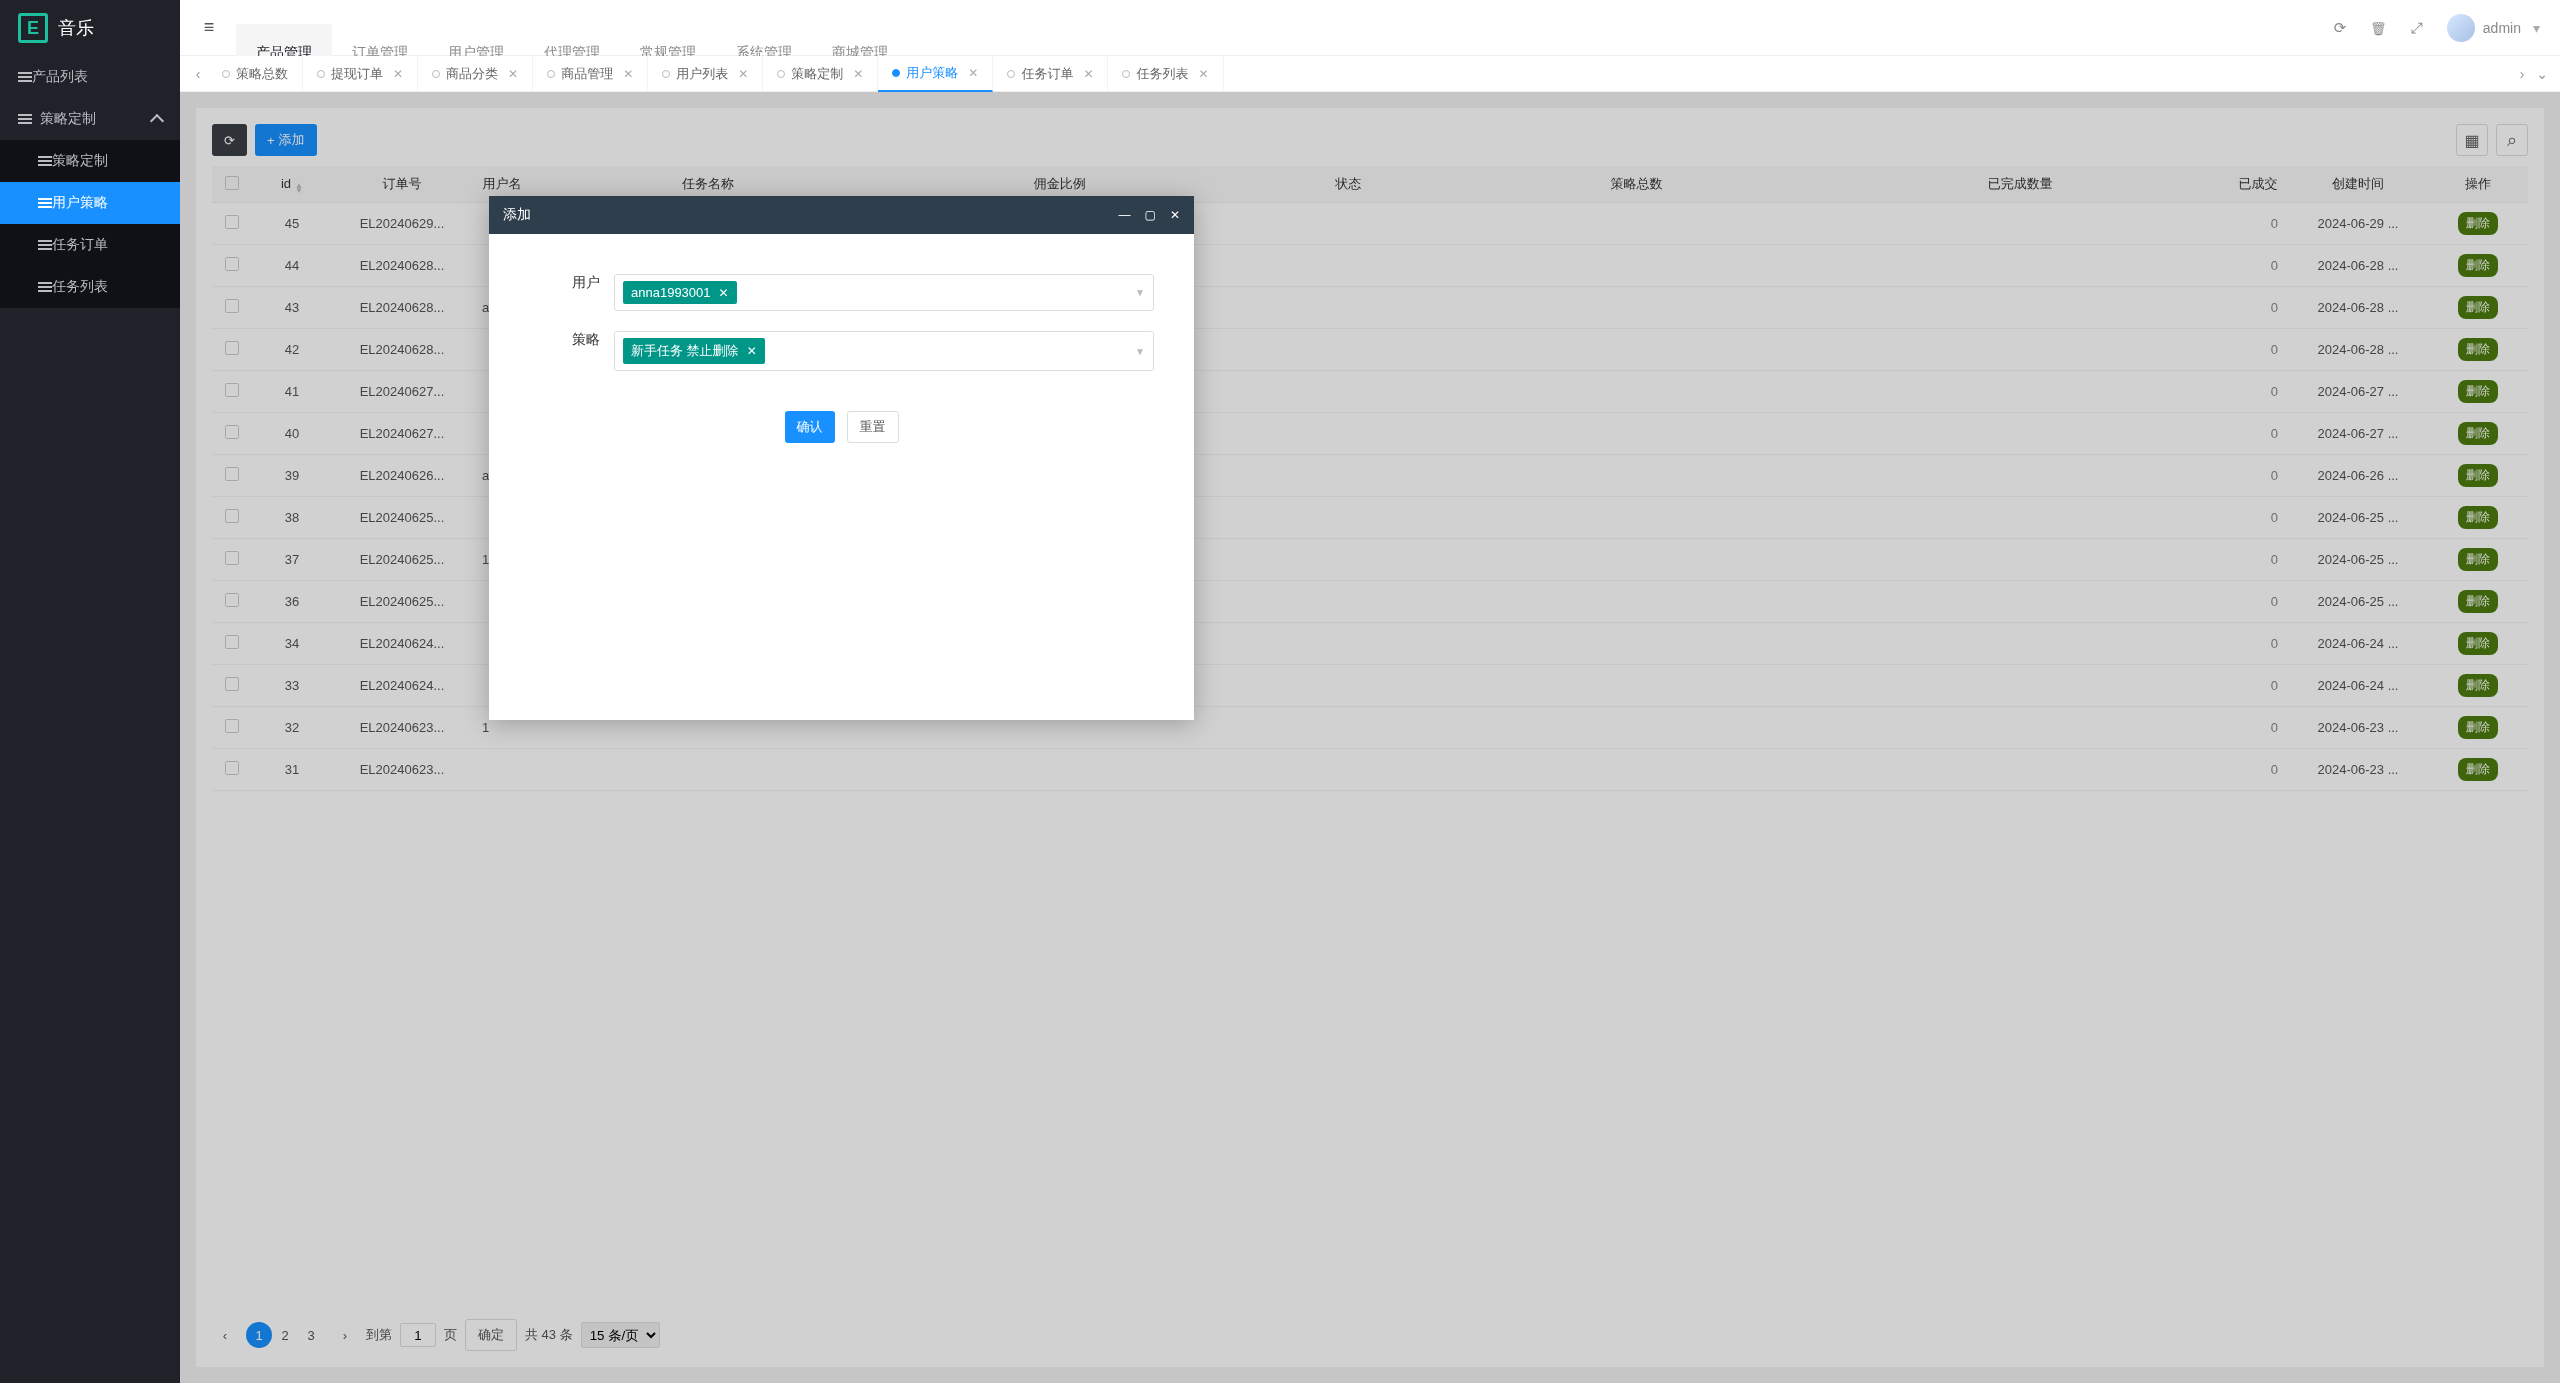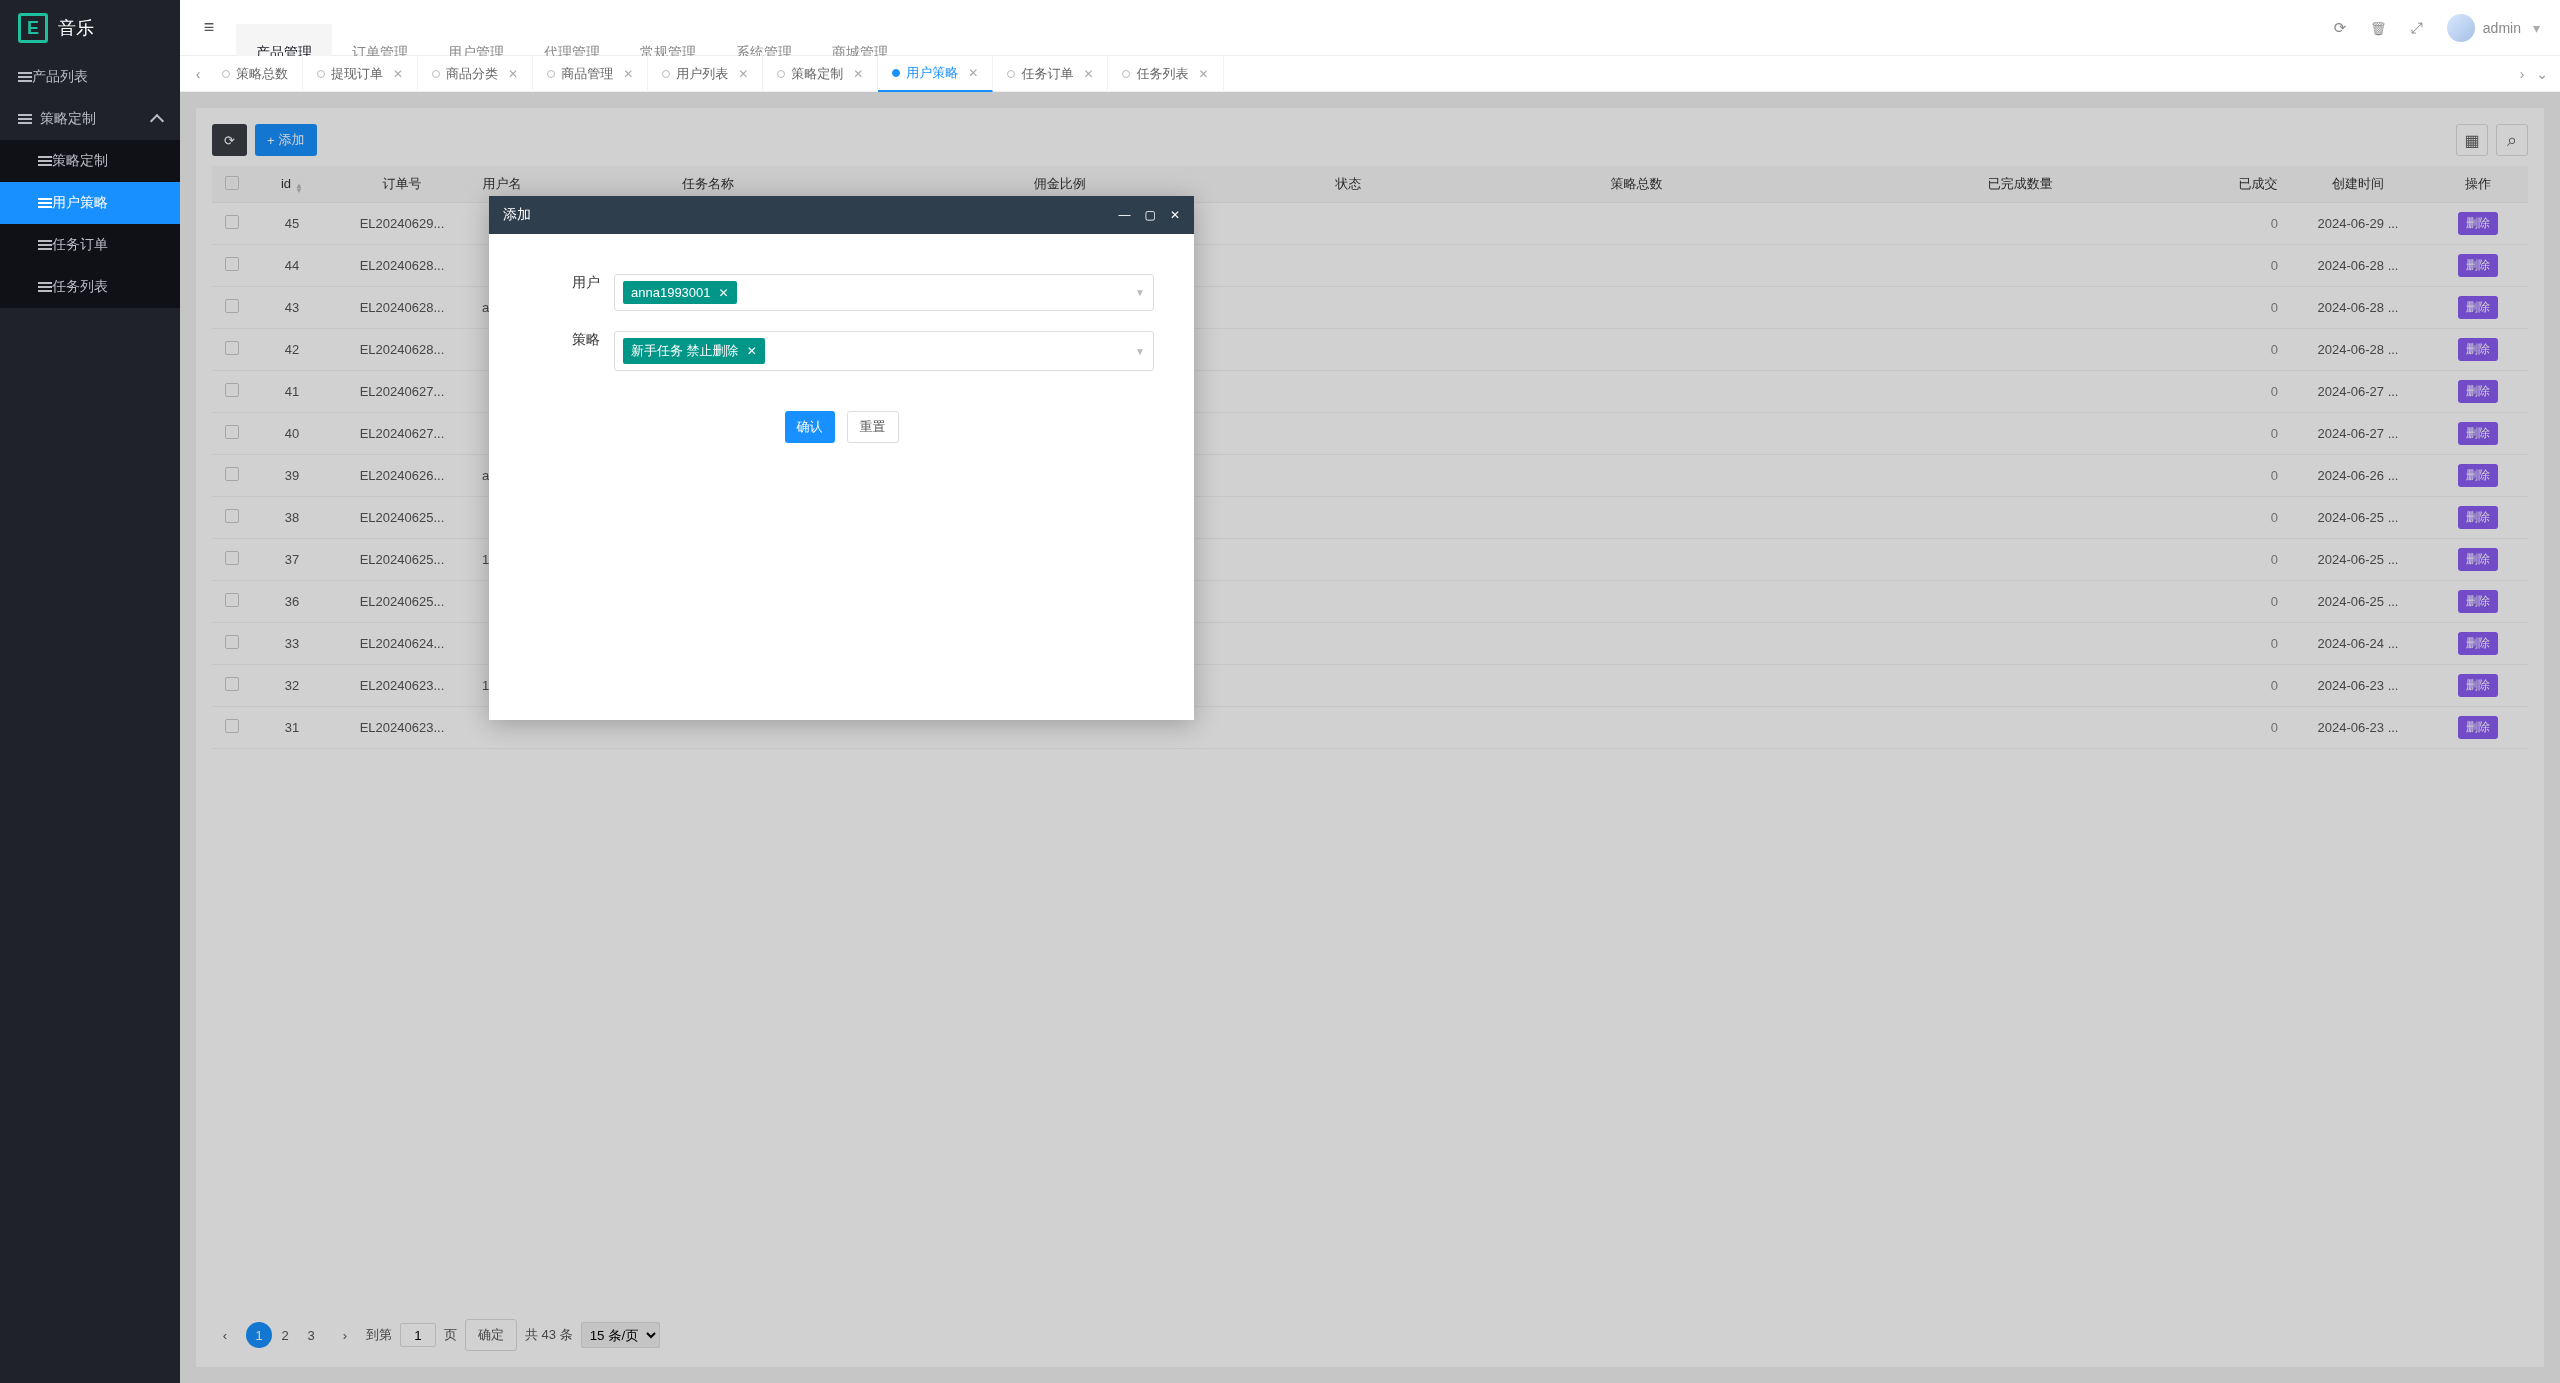--- a/index.html
+++ b/index.html
@@ -44,21 +44,21 @@
 .tab .close { font-size: 12px; color: #aaa; margin-left: 4px; }
 
 
 .content-wrap { flex: 1; padding: 16px; background: #f2f2f2; position: relative; }
 .panel { background: #fff; height: 100%; display: flex; flex-direction: column; padding: 16px; }
 .toolbar { display: flex; justify-content: space-between; margin-bottom: 10px; }
 .toolbar-left { display: flex; gap: 8px; }
 .btn { padding: 6px 12px; border-radius: 3px; font-size: 13px; cursor: pointer; border: none; }
 .btn-dark { background: #3a3f44; color: #fff; }
 .btn-primary { background: #1890ff; color: #fff; display: flex; align-items: center; gap: 4px; }
-.btn-red { background: #8b5cf6; color: #fff; font-size: 12px; padding: 3px 8px; }
+.btn-red { background: #4d7c0f; color: #fff; font-size: 12px; padding: 3px 8px; border-radius: 8px; }
 .btn-outline { background: #fff; border: 1px solid #ddd; color: #555; }
 .toolbar-right { display: flex; gap: 8px; }
 .tool-icon { width: 32px; height: 32px; border: 1px solid #ddd; border-radius: 3px; display: flex; align-items: center; justify-content: center; color: #666; cursor: pointer; }
 
 
 .table-scroll { flex: 1; overflow: auto; position: relative; }
 table { width: 100%; border-collapse: collapse; font-size: 13px; }
 th, td { padding: 9px 10px; text-align: center; white-space: nowrap; overflow: hidden; text-overflow: ellipsis; }
 thead th { background: #f8f8f8; color: #333; font-weight: 500; border-bottom: 1px solid #eee; }
 tbody td { border-bottom: 1px solid #f2f2f2; color: #555; }
@@ -415,20 +415,34 @@
                   <td></td>
                   <td></td>
                   <td></td>
                   <td></td>
                   <td class="col-trail" style="width:60px;text-align:right">0</td>
                   <td style="width:140px">2024-06-25 ...</td>
                   <td style="width:100px"><button class="btn btn-red">删除</button></td>
                 </tr>
                 <tr>
                   <td style="width:40px"><span class="checkbox"></span></td>
+                  <td style="width:80px">34</td>
+                  <td style="width:140px">EL20240624...</td>
+                  <td style="width:60px;text-align:left"></td>
+                  <td></td>
+                  <td></td>
+                  <td></td>
+                  <td></td>
+                  <td></td>
+                  <td class="col-trail" style="width:60px;text-align:right">0</td>
+                  <td style="width:140px">2024-06-24 ...</td>
+                  <td style="width:100px"><button class="btn btn-red">删除</button></td>
+                </tr>
+                <tr>
+                  <td style="width:40px"><span class="checkbox"></span></td>
                   <td style="width:80px">33</td>
                   <td style="width:140px">EL20240624...</td>
                   <td style="width:60px;text-align:left"></td>
                   <td></td>
                   <td></td>
                   <td></td>
                   <td></td>
                   <td></td>
                   <td class="col-trail" style="width:60px;text-align:right">0</td>
                   <td style="width:140px">2024-06-24 ...</td>

